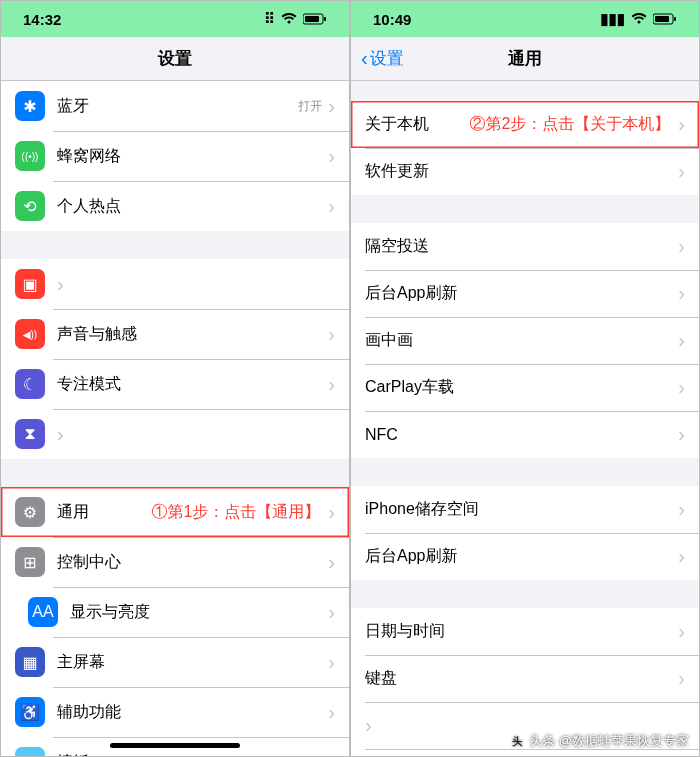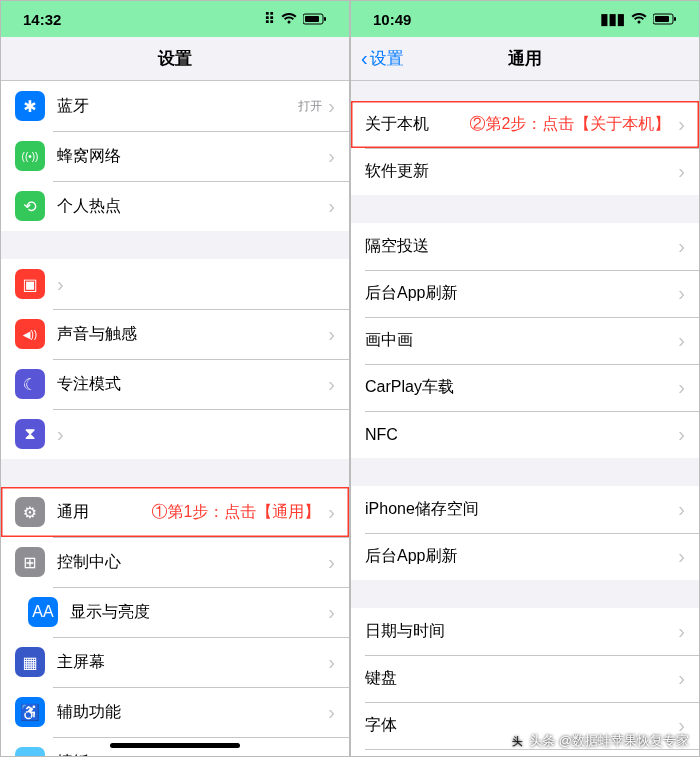--- a/index.html
+++ b/index.html
@@ -319,21 +319,20 @@
       <div class="group">
         <div class="row-right">
           <span class="label">日期与时间</span>
           <span class="chevron">›</span>
         </div>
         <div class="row-right">
           <span class="label">键盘</span>
           <span class="chevron">›</span>
         </div>
         <div class="row-right">
-          <span class="label">字体</span>
           <span class="chevron">›</span>
         </div>
         <div class="row-right"></div>
       </div>
     </div>
   <div class="watermark">
     <span class="wm-icon">头</span>
     <span>头条 @数据蛙苹果恢复专家</span>
   </div>
 </div>

